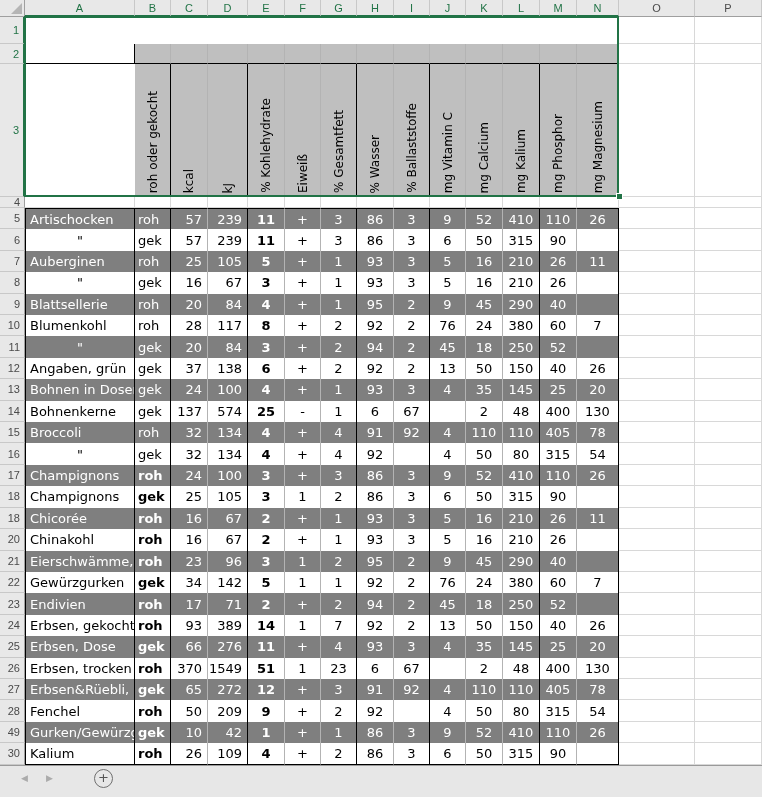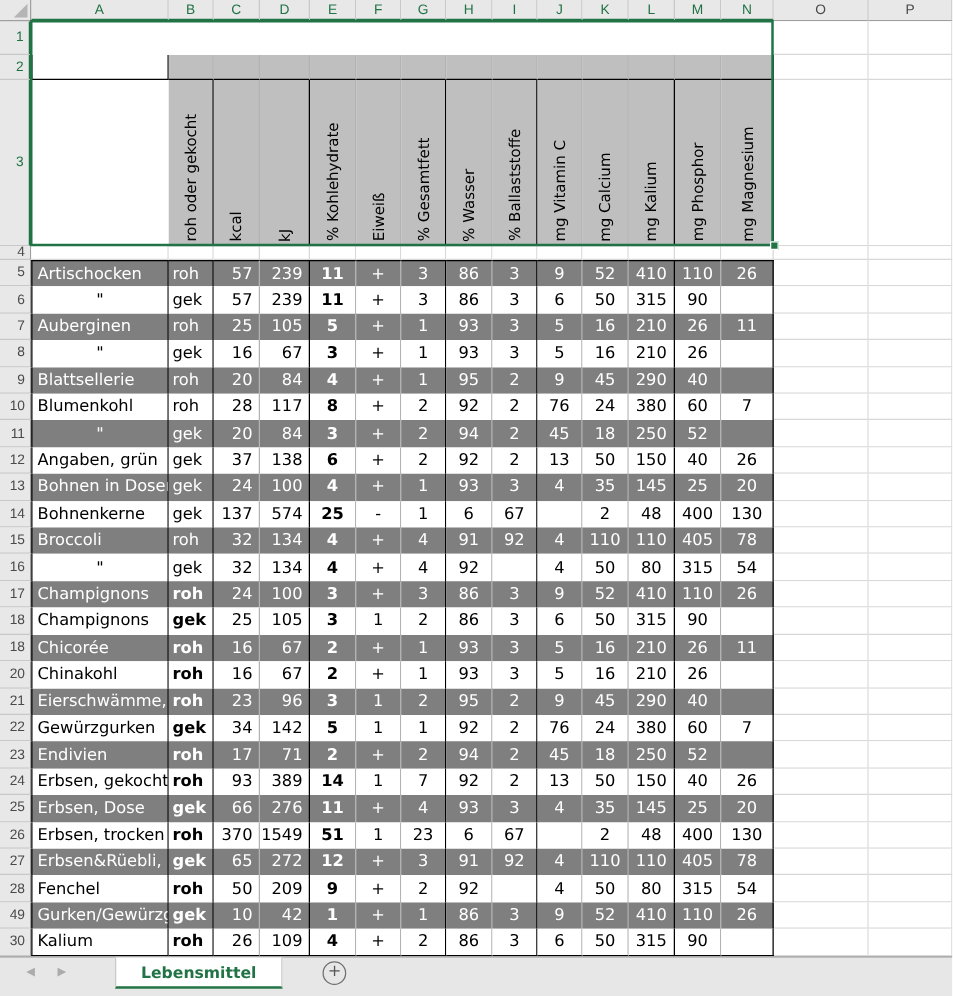--- a/index.html
+++ b/index.html
@@ -612,20 +612,17 @@
       <div class="c num brg bbk" style="grid-area: 31 / 12;">50</div>
       <div class="c num brk bbk" style="grid-area: 31 / 13;">315</div>
       <div class="c num brg bbk" style="grid-area: 31 / 14;">90</div>
       <div class="c num brk bbk" style="grid-area: 31 / 15;"></div>
     </div>
   <div id="selbox"></div>
   <div id="selhandle"></div>
   <div class="tabbar">
     <span class="nav">◀</span>
     <span class="nav">▶</span>
-    <div class="sheettab">
-      <span>Lebensmittel</span>
-    </div>
     <div class="addbtn">
       <span>+</span>
     </div>
   </div>
 </div>
 
 </body></html>

